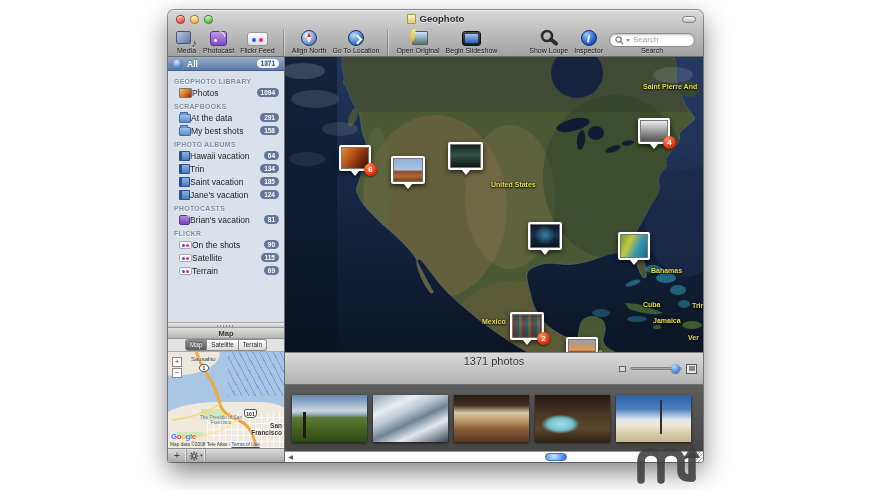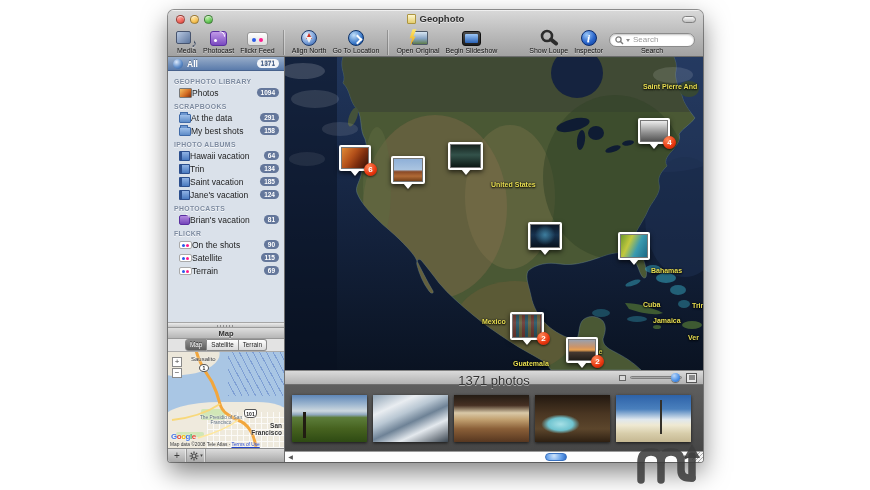--- a/index.html
+++ b/index.html
@@ -185,22 +185,22 @@
   .p-ne{width:28px;height:22px;background:linear-gradient(180deg,#ececec 0%,#bdbdbd 30%,#8d8d8d 60%,#555 100%)}
   .p-south{width:30px;height:24px;background:radial-gradient(circle at 50% 45%,#3d7d9d 0%,rgba(0,0,0,0) 55%),
         linear-gradient(180deg,#0c1726 0%,#17324e 45%,#0a131f 100%)}
   .p-fl{width:28px;height:24px;background:linear-gradient(115deg,#6d9a2e 0%,#c2c83e 32%,#3a9ab0 62%,#1e6a86 100%)}
   .p-mx{width:30px;height:24px;background:
         repeating-linear-gradient(90deg,rgba(200,84,60,.45) 0 3px,rgba(64,140,160,.45) 3px 6px,rgba(216,180,84,.4) 6px 9px),
         linear-gradient(180deg,#11151a 0%,#2e404c 35%,#16242d 65%,#0b0f13 100%)}
   .p-gt{width:28px;height:22px;background:linear-gradient(180deg,#9aa0ac 0%,#cc9468 35%,#e8a050 50%,#443830 62%,#221e1a 100%)}
 
   
-  .photosbar{height:15px;flex:none;position:relative;background:linear-gradient(#dadada,#b2b2b2);
-        border-top:1px solid #828282;border-bottom:1px solid #6e6e6e;font-size:13px;color:#333}
+  .photosbar{height:33px;flex:none;position:relative;background:linear-gradient(#dadada,#b2b2b2);
+        border-top:1px solid #828282;border-bottom:1px solid #6e6e6e;font-size:11px;color:#333}
   .pb-count{position:absolute;left:0;right:0;top:2px;text-align:center;text-shadow:0 1px 0 rgba(255,255,255,.5)}
   .pb-right{position:absolute;right:6px;top:0;bottom:0;display:flex;align-items:center;gap:4px}
   .ph-sm{width:7px;height:6px;border:1px solid #666;background:#d8d8d8}
   .track{width:52px;height:3px;border-radius:2px;background:linear-gradient(#8b8b8b,#c6c6c6);
         border:1px solid #7e7e7e;position:relative}
   .knob{position:absolute;right:1px;top:-4px;width:9px;height:9px;border-radius:50%;
         background:radial-gradient(circle at 35% 30%,#bcd8f8,#4a90e8 60%,#1a60c0);
         box-shadow:0 1px 1px rgba(0,0,0,.45)}
   .ph-fr{width:11px;height:10px;border:1px solid #555;background:#e8e8e8;display:flex;
         align-items:center;justify-content:center}

